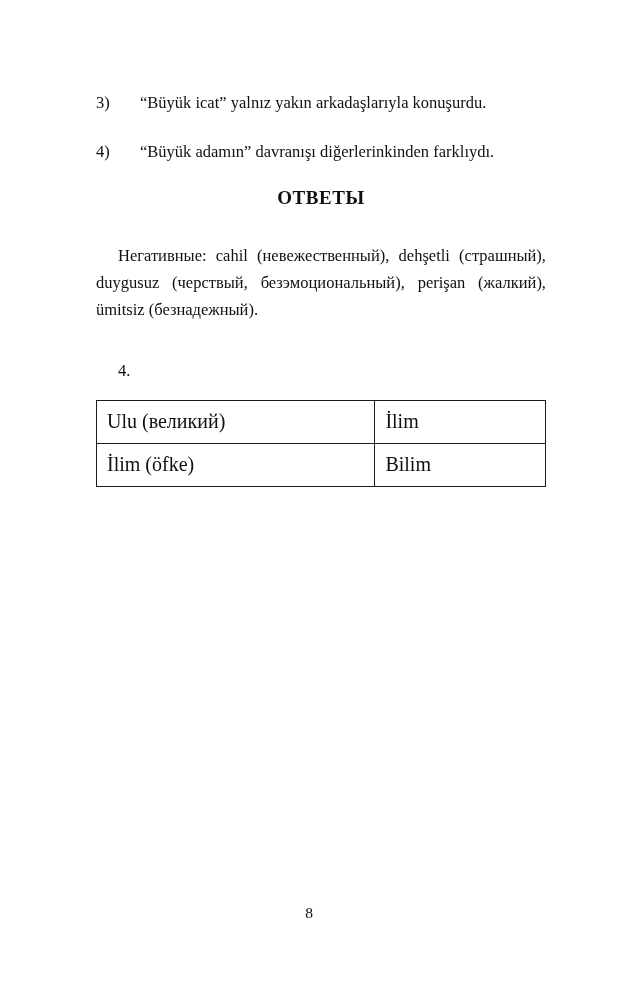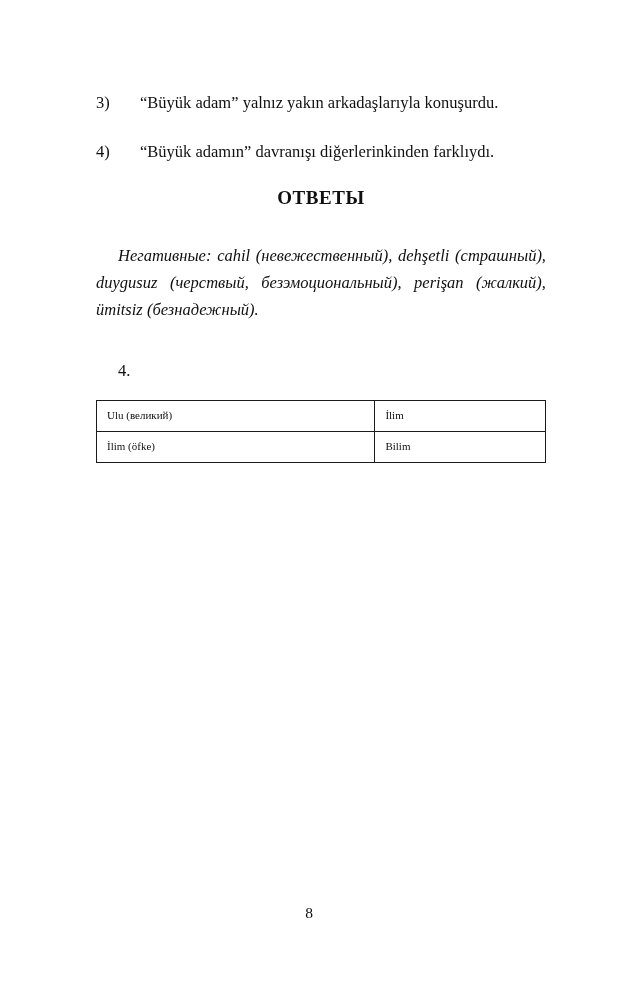--- a/index.html
+++ b/index.html
@@ -60,31 +60,30 @@
   .ans-flow .lead {
     display: inline-block;
     width: 46px;
     text-indent: 22px;
   }
   .ans-cont {
     text-align: justify;
     text-align-last: left;
     text-indent: 22px;
     margin-top: 0;
-    font-style: italic;
   }
   .ans-4 {
     text-indent: 22px;
     margin-top: 34px;
     margin-bottom: 16px;
   }
   table.answer-table {
     width: 100%;
     border-collapse: collapse;
-    font-size: 11px;
+    font-size: 20px;
     margin-top: 4px;
   }
   table.answer-table td {
     border: 1px solid #1b1b1b;
     padding: 7px 10px 8px 10px;
     line-height: 1.35;
   }
   table.answer-table td.col-left {
     width: 62%;
   }
@@ -97,21 +96,21 @@
     font-size: 15.5px;
   }
 </style>
 </head>
 <body>
 
 <div class="page">
 
   <div class="numbered-item">
     <span class="marker">3)</span>
-    <span class="body">“Büyük adam” yalnız yakın arkadaşlarıyla konuşurdu.</span>
+    <span class="body">“Büyük icat” yalnız yakın arkadaşlarıyla konuşurdu.</span>
   </div>
 
   <div class="numbered-item">
     <span class="marker">4)</span>
     <span class="body">“Büyük adamın” davranışı diğerlerinkinden farklıydı.</span>
   </div>
 
   <div class="section-title">ОТВЕТЫ</div>
 
 

